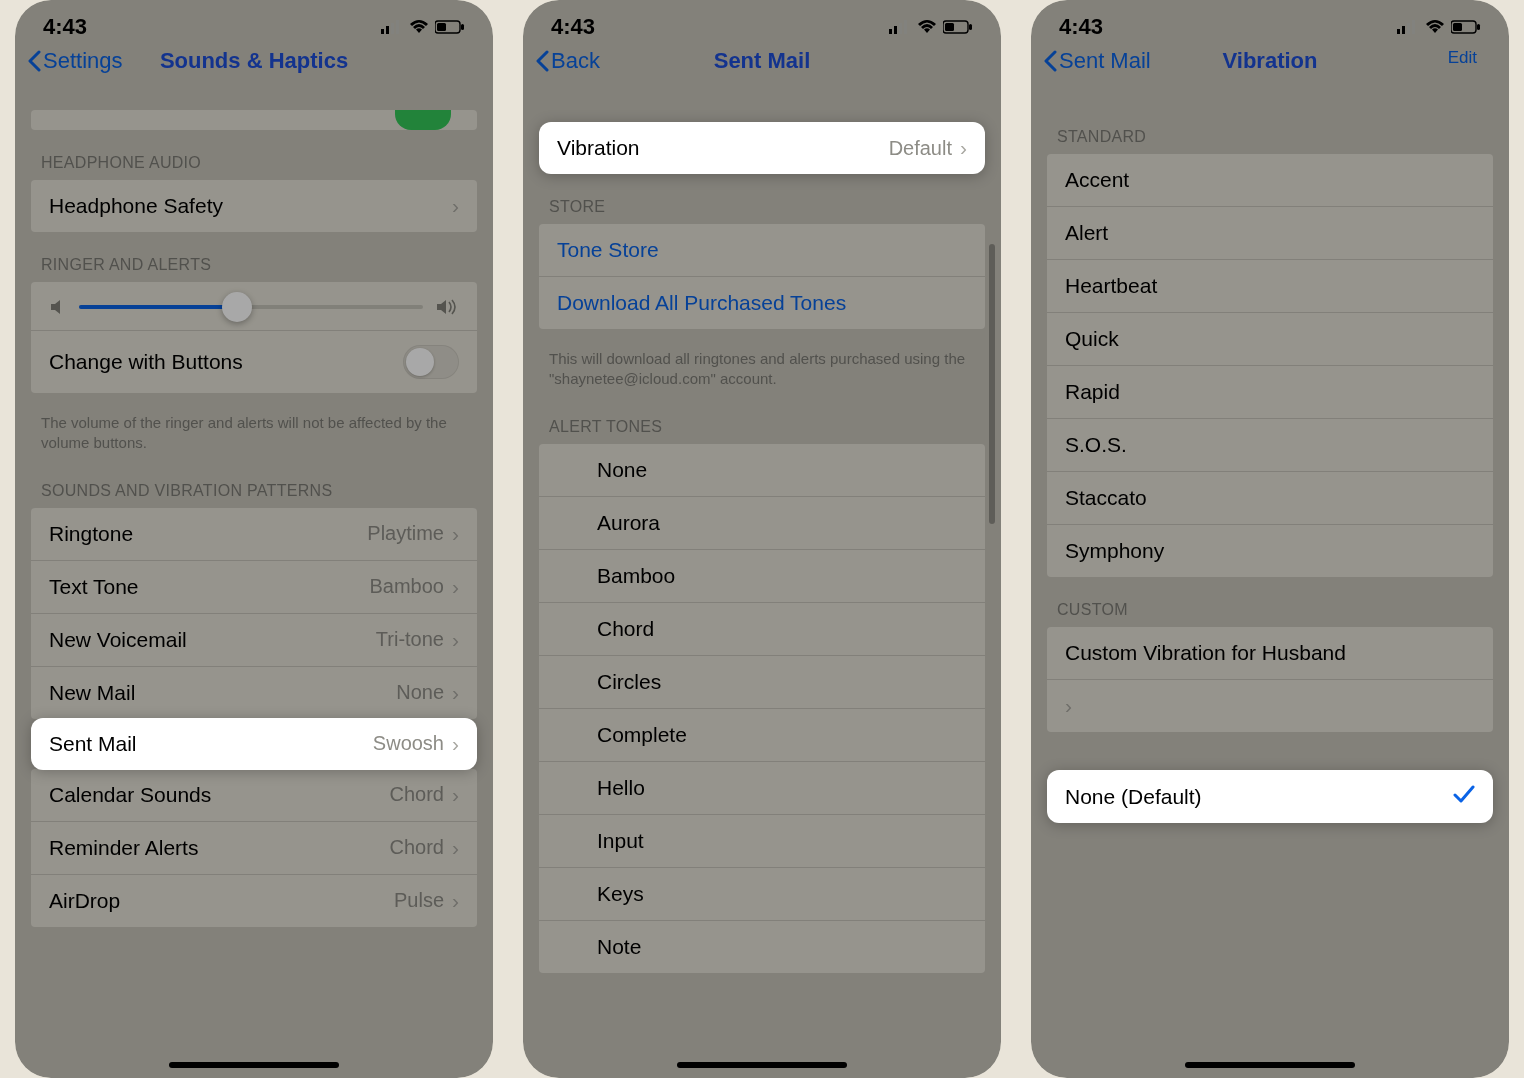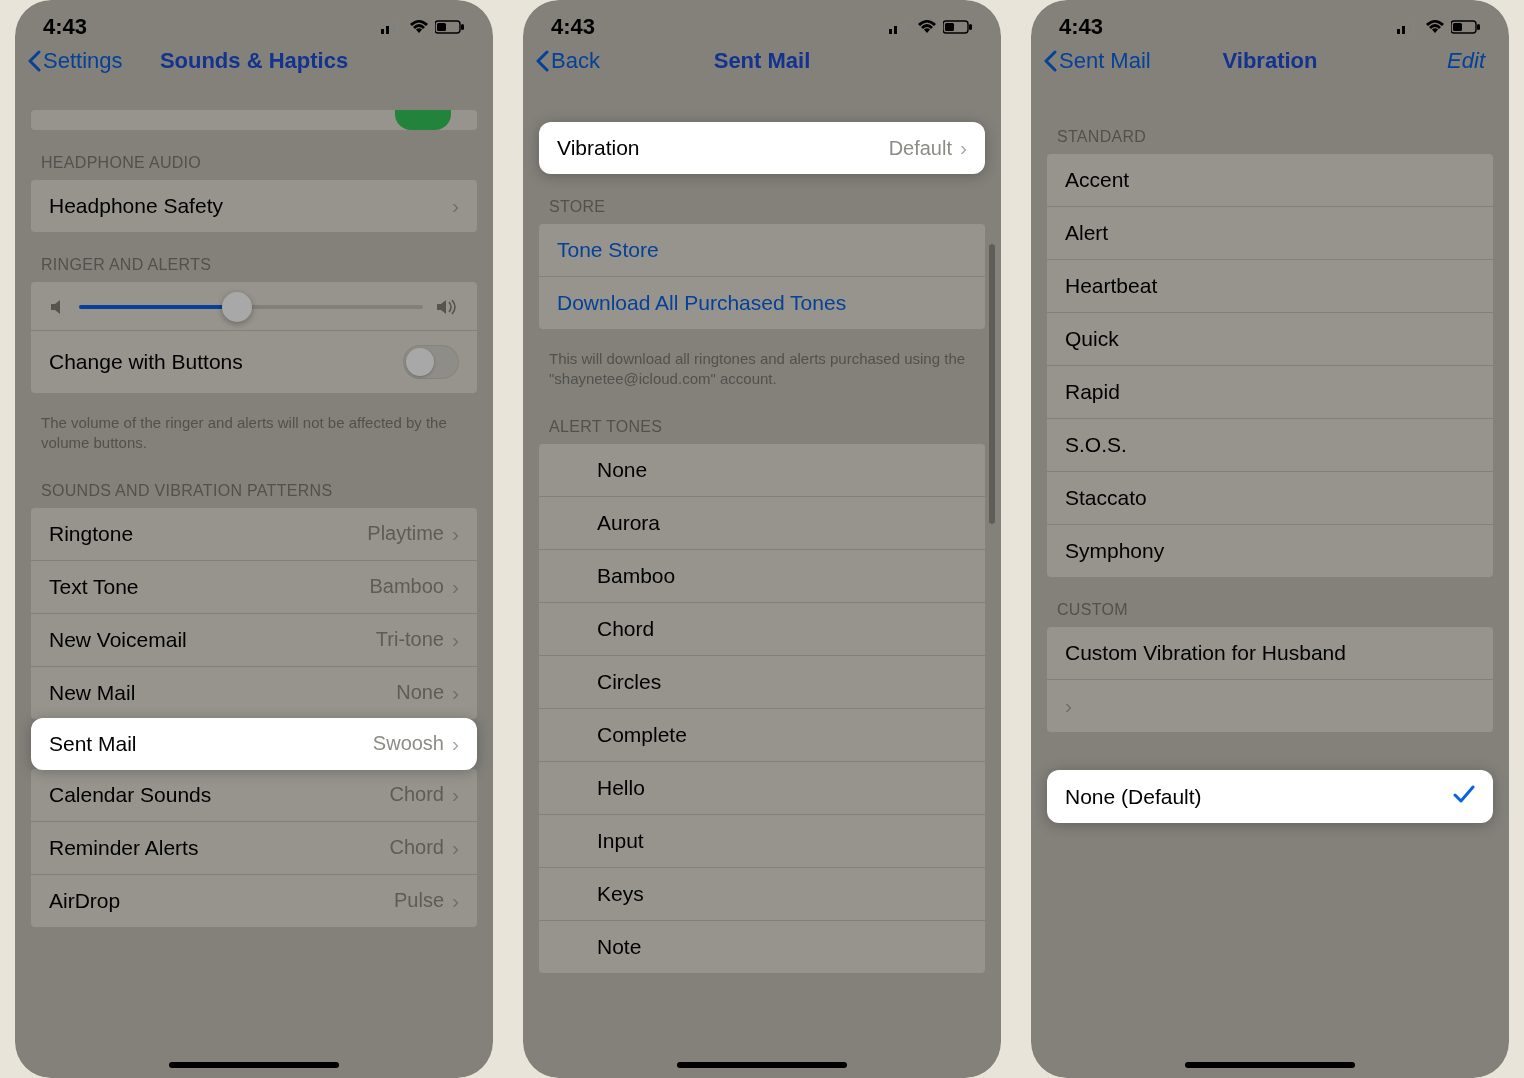--- a/index.html
+++ b/index.html
@@ -55,24 +55,23 @@
     left: 12px;
     display: flex;
     align-items: center;
     color: #0a63e6;
     font-size: 22px;
     font-weight: 400;
   }
   .nav-left svg { margin-right: 2px; }
   .nav-right {
     position: absolute;
-    right: 24px;
+    right: 32px;
     color: #0a63e6;
-    font-size: 22px;
-    font-style: italic;
+    font-size: 17px;
   }
   .nav-title { font-size: 22px; font-weight: 600; color: #1d4ed8; }
   .content { flex: 1; overflow: hidden; position: relative; }
   .section-header {
     font-size: 16px;
     color: #7c7b75;
     padding: 24px 26px 8px;
     text-transform: uppercase;
     letter-spacing: 0.3px;
   }

